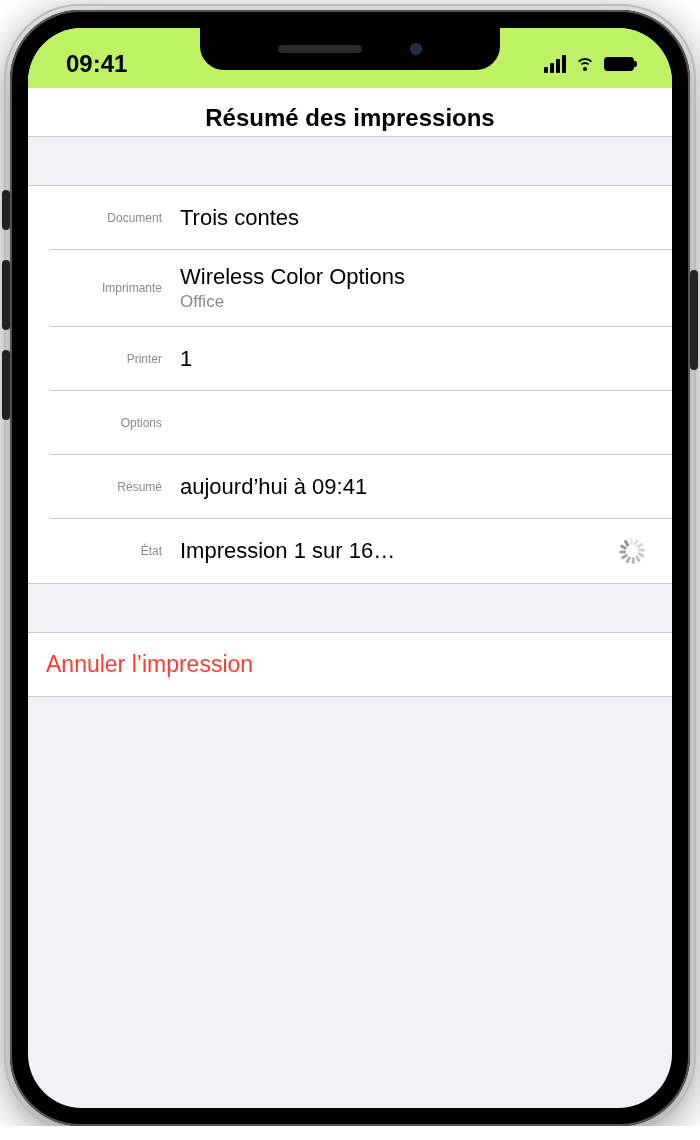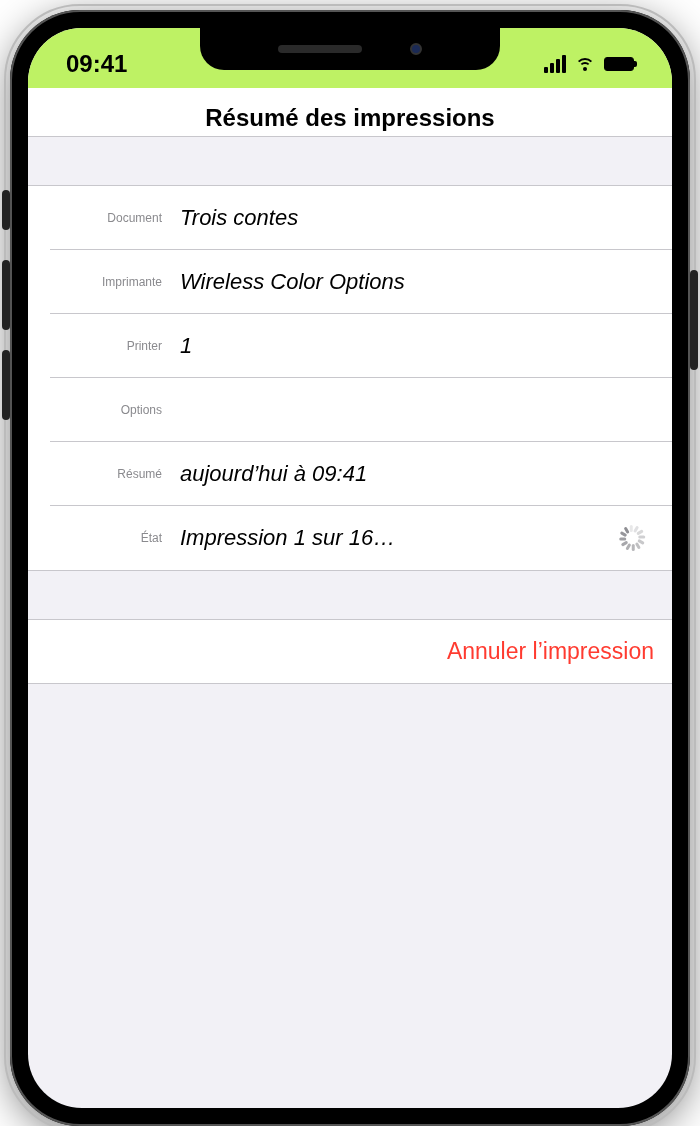--- a/index.html
+++ b/index.html
@@ -121,21 +121,21 @@
     }
     .row:last-child { border-bottom: none; }
     .label {
       width: 130px;
       text-align: right;
       color: #8a8a8e;
       font-size: 12px;
       padding-right: 18px;
       flex-shrink: 0;
     }
-    .value { font-size: 22px; color: #000; flex: 1; font-style: italic; }
+    .value { font-size: 22px; color: #000; flex: 1; }
     .sub { font-size: 17px; color: #8a8a8e; margin-top: 2px; }
     .spinner {
       width: 26px; height: 26px;
       position: relative;
       margin-right: 6px;
     }
     .spinner span {
       position: absolute;
       width: 2.5px; height: 7px;
       background: #8e8e93;
@@ -143,21 +143,21 @@
       left: 50%; top: 0;
       transform-origin: 50% 13px;
     }
     .action-group {
       margin-top: 48px;
       background: #fff;
       border-top: 0.5px solid #c8c7cc;
       border-bottom: 0.5px solid #c8c7cc;
     }
     .cancel {
-      text-align: right;
+      text-align: left;
       padding: 18px;
       font-size: 23px;
       color: #ff3b30;
       cursor: pointer;
     }
   </style>
 </head>
 <body>
 
 <div class="phone">
@@ -196,20 +196,21 @@
 
       <div class="row">
         <div class="label">Document</div>
         <div class="value">Trois contes</div>
       </div>
 
       <div class="row">
         <div class="label">Imprimante</div>
         <div class="value">
           <div>Wireless Color Options</div>
+          <div class="sub">Office</div>
         </div>
       </div>
 
       <div class="row">
         <div class="label">Printer</div>
         <div class="value">1</div>
       </div>
 
       <div class="row">
         <div class="label">Options</div>

